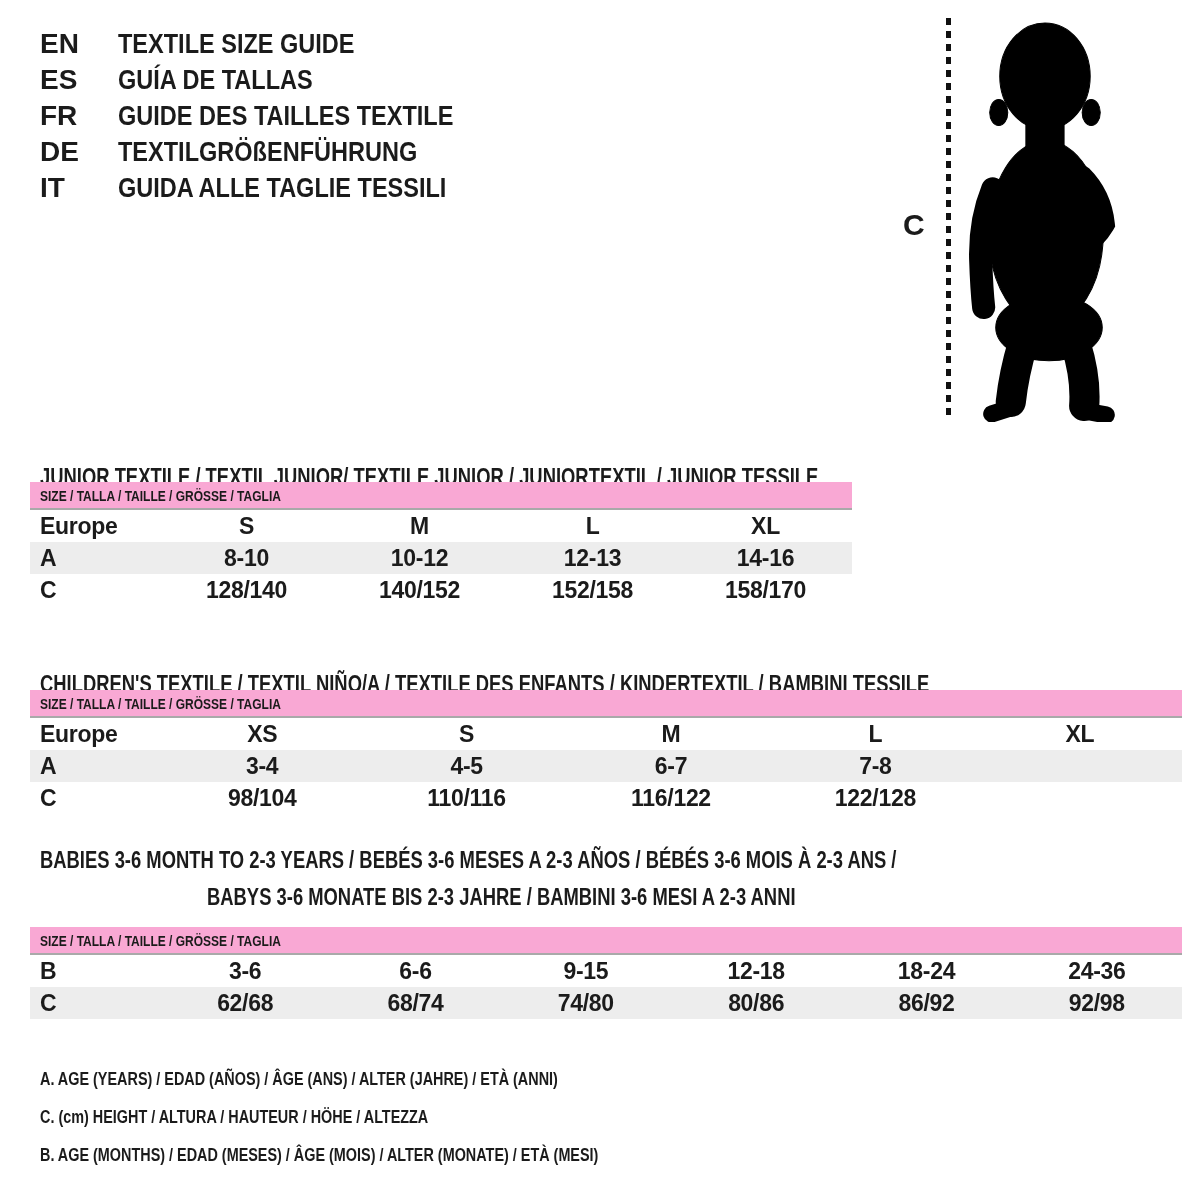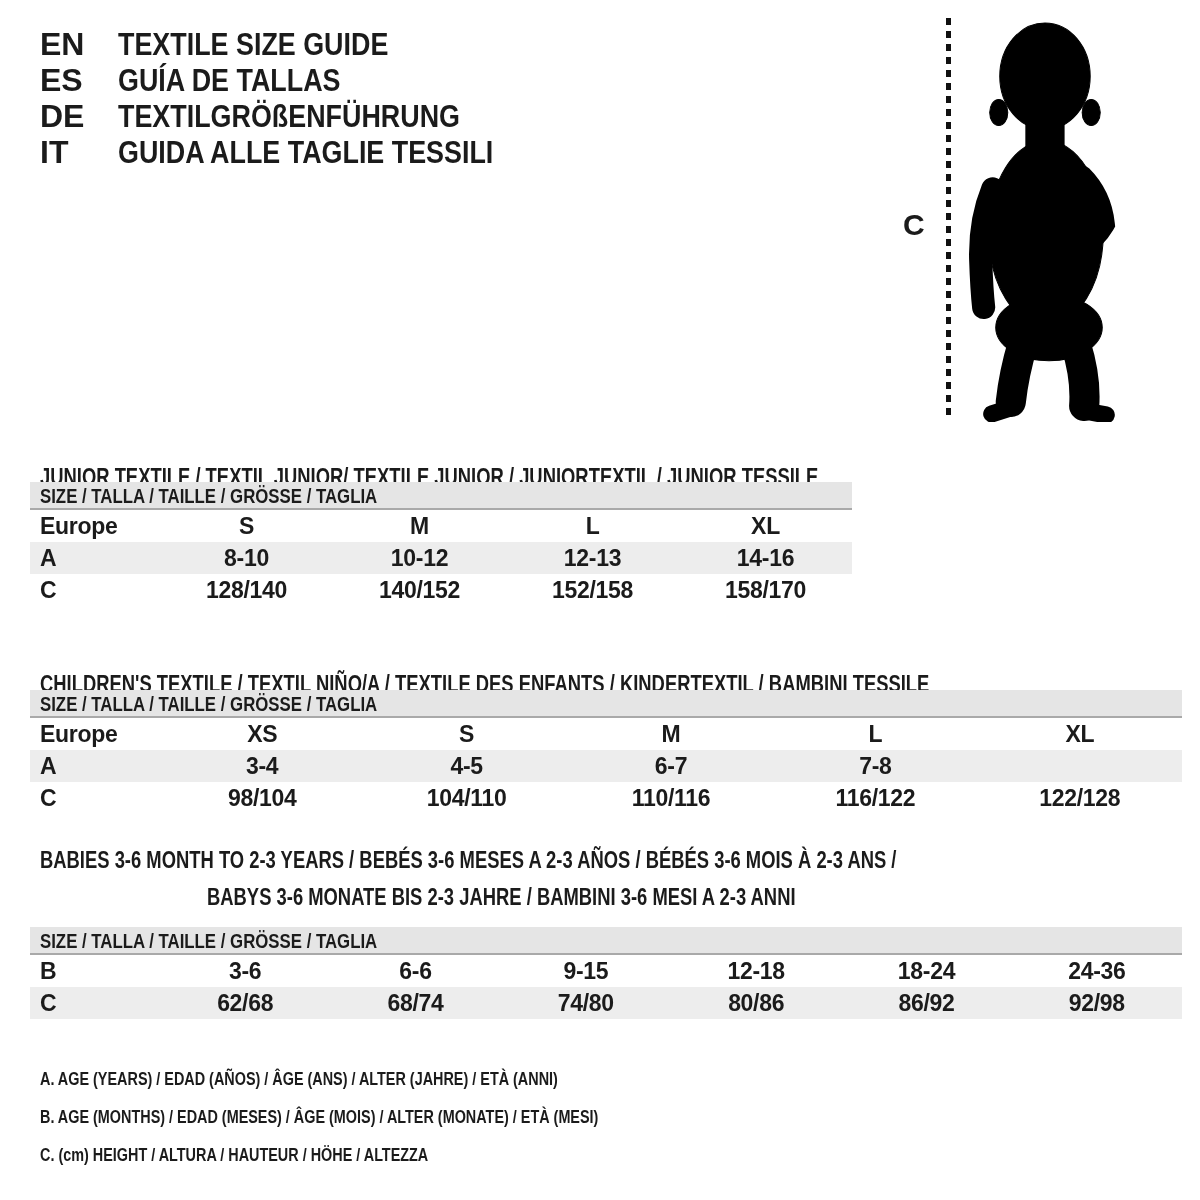--- a/index.html
+++ b/index.html
@@ -11,41 +11,41 @@
     font-weight:700;
     color:#1b1b1b;
     overflow:hidden;
   }
   
   .cz{display:inline-block;transform:scaleX(0.8);transform-origin:0 50%;white-space:nowrap;}
   .cz84{display:inline-block;transform:scaleX(0.84);transform-origin:0 50%;white-space:nowrap;}
 
   
   .langs{position:absolute;left:40px;top:26px;}
-  .lang-row{display:flex;height:36px;line-height:36px;font-size:32px;}
+  .lang-row{display:flex;height:36px;line-height:36px;font-size:28px;}
   .lang-code{width:78px;}
 
   
   .dashed-line{
     position:absolute;left:946px;top:18px;width:5px;height:400px;
     background:repeating-linear-gradient(to bottom,#101010 0 7px,transparent 7px 13px);
   }
   .measure-label{position:absolute;left:903px;top:210px;font-size:30px;line-height:30px;}
   .toddler{position:absolute;left:958px;top:20px;width:184px;height:402px;}
 
   
   .sec-heading{position:absolute;left:40px;font-size:23px;line-height:30px;white-space:nowrap;margin-top:32px;}
   .sec-heading.two-line{line-height:37px;}
 
   
   .size-table{position:absolute;left:30px;}
   .t-head{
-    height:28px;line-height:28px;background:#e5e5e5;
+    height:28px;line-height:28px;background:#f9a8d4;
     border-bottom:2px solid #a9a9a9;
-    padding-left:10px;font-size:21px;box-sizing:border-box;
+    padding-left:10px;font-size:15px;box-sizing:border-box;
   }
   .t-row{display:grid;height:32px;line-height:32px;font-size:23px;letter-spacing:-0.3px;}
   .t-row.alt{background:#ededed;}
   .cols-4{grid-template-columns:130px repeat(4,1fr);}
   .cols-5{grid-template-columns:130px repeat(5,1fr);}
   .cols-6{grid-template-columns:130px repeat(6,1fr);}
   .cell-label{text-align:left;padding-left:10px;}
   .cell{text-align:center;}
 
   
@@ -58,20 +58,24 @@
 <div class="page">
 
   <div class="langs">
     <div class="lang-row">
       <span class="lang-code">EN</span>
       <span class="cz84">TEXTILE SIZE GUIDE</span>
     </div>
     <div class="lang-row">
       <span class="lang-code">ES</span>
       <span class="cz84">GUÍA DE TALLAS</span>
+    </div>
+    <div class="lang-row">
+      <span class="lang-code">FR</span>
+      <span class="cz84">GUIDE DES TAILLES TEXTILE</span>
     </div>
     <div class="lang-row">
       <span class="lang-code">DE</span>
       <span class="cz84">TEXTILGRÖßENFÜHRUNG</span>
     </div>
     <div class="lang-row">
       <span class="lang-code">IT</span>
       <span class="cz84">GUIDA ALLE TAGLIE TESSILI</span>
     </div>
   </div>
@@ -143,21 +147,20 @@
     <div class="t-row cols-5 alt">
       <span class="cell-label">A</span>
       <span class="cell">3-4</span>
       <span class="cell">4-5</span>
       <span class="cell">6-7</span>
       <span class="cell">7-8</span>
     </div>
     <div class="t-row cols-5">
       <span class="cell-label">C</span>
       <span class="cell">98/104</span>
-      <span class="cell">104/110</span>
       <span class="cell">110/116</span>
       <span class="cell">116/122</span>
       <span class="cell">122/128</span>
     </div>
   </div>
 
   <div class="sec-heading two-line" style="top:810px;text-align:center;">
     <div><span class="cz">BABIES 3-6 MONTH TO 2-3 YEARS / BEBÉS 3-6 MESES A 2-3 AÑOS / BÉBÉS 3-6 MOIS À 2-3 ANS /</span></div>
     <div><span class="cz">BABYS 3-6 MONATE BIS 2-3 JAHRE / BAMBINI 3-6 MESI A 2-3 ANNI</span></div>
   </div>
@@ -183,20 +186,20 @@
       <span class="cell">86/92</span>
       <span class="cell">92/98</span>
     </div>
   </div>
 
   <div class="legend">
     <div class="legend-line">
       <span class="cz">A. AGE (YEARS) / EDAD (AÑOS) / ÂGE (ANS) / ALTER (JAHRE) / ETÀ (ANNI)</span>
     </div>
     <div class="legend-line">
+      <span class="cz">C. (cm) HEIGHT / ALTURA / HAUTEUR / HÖHE / ALTEZZA</span>
+    </div>
+    <div class="legend-line">
       <span class="cz">B. AGE (MONTHS) / EDAD (MESES) / ÂGE (MOIS) / ALTER (MONATE) / ETÀ (MESI)</span>
     </div>
-    <div class="legend-line">
-      <span class="cz">C. (cm) HEIGHT / ALTURA / HAUTEUR / HÖHE / ALTEZZA</span>
-    </div>
   </div>
 
 </div>
 
 </body></html>

